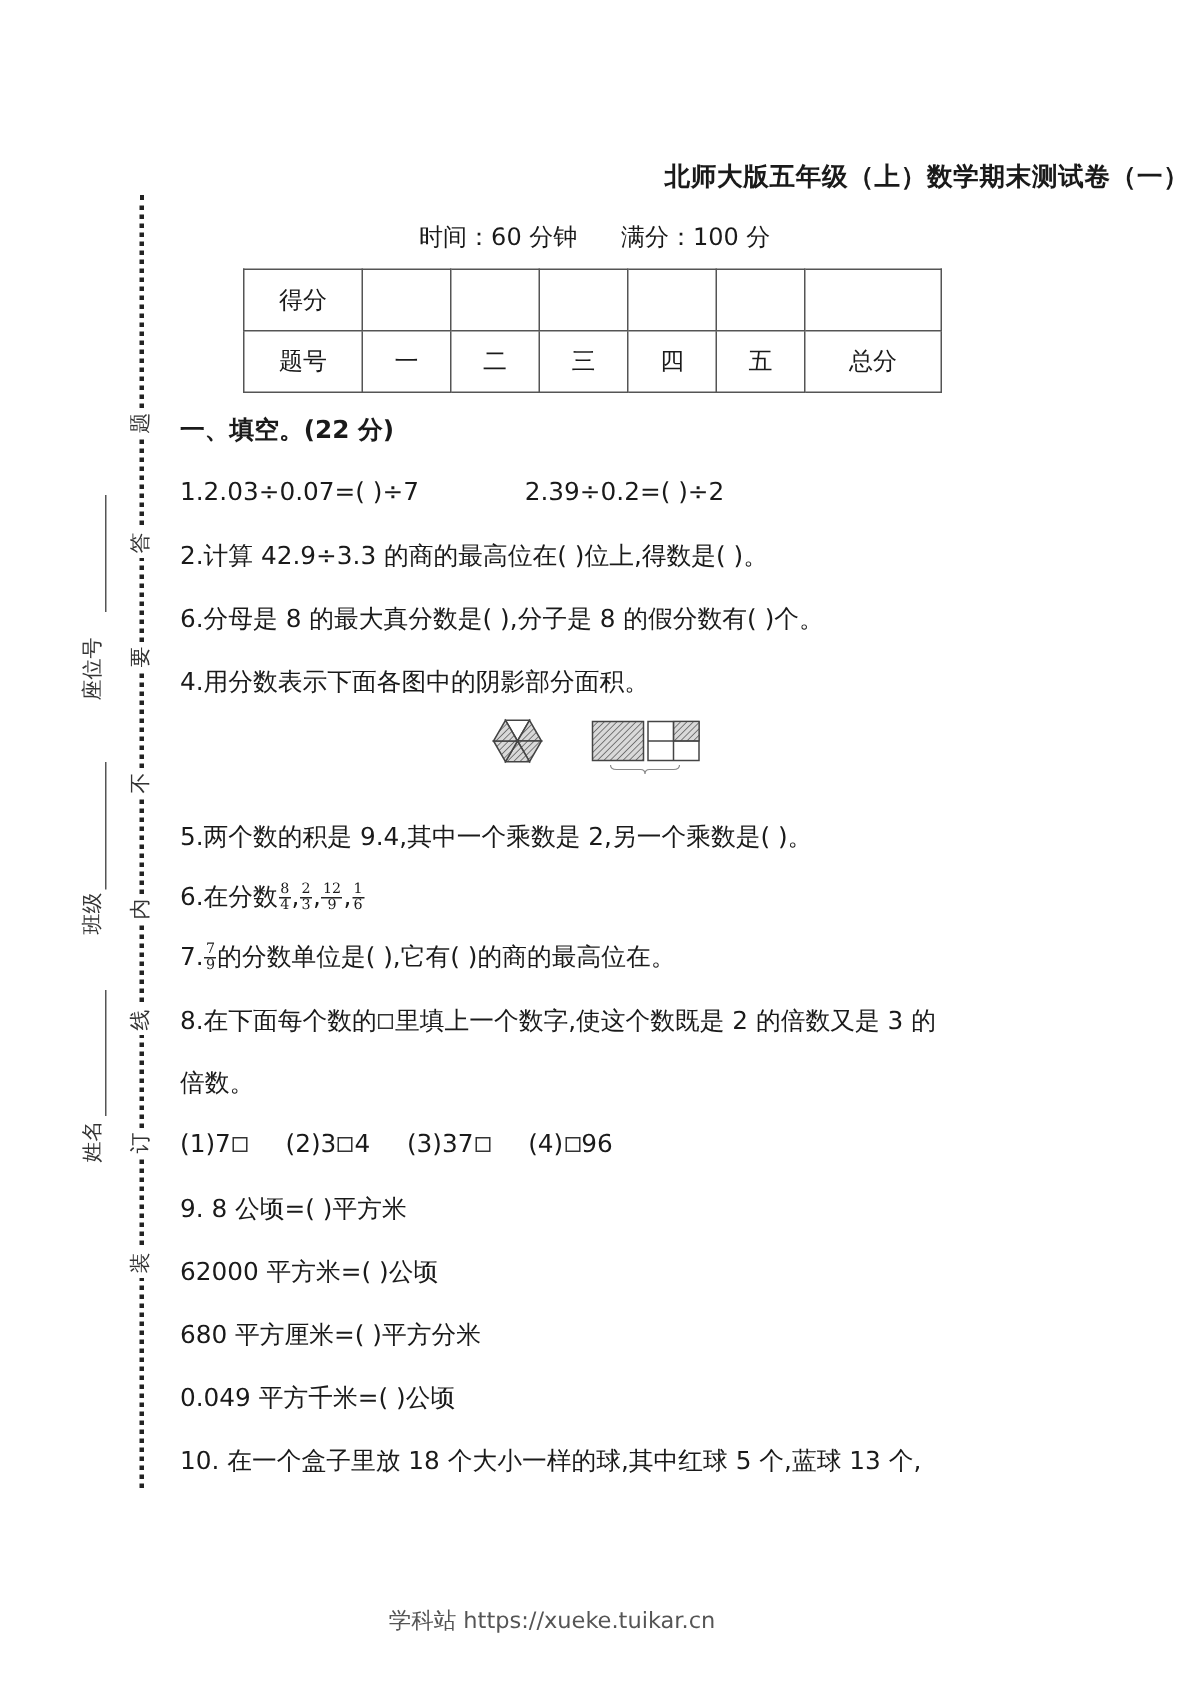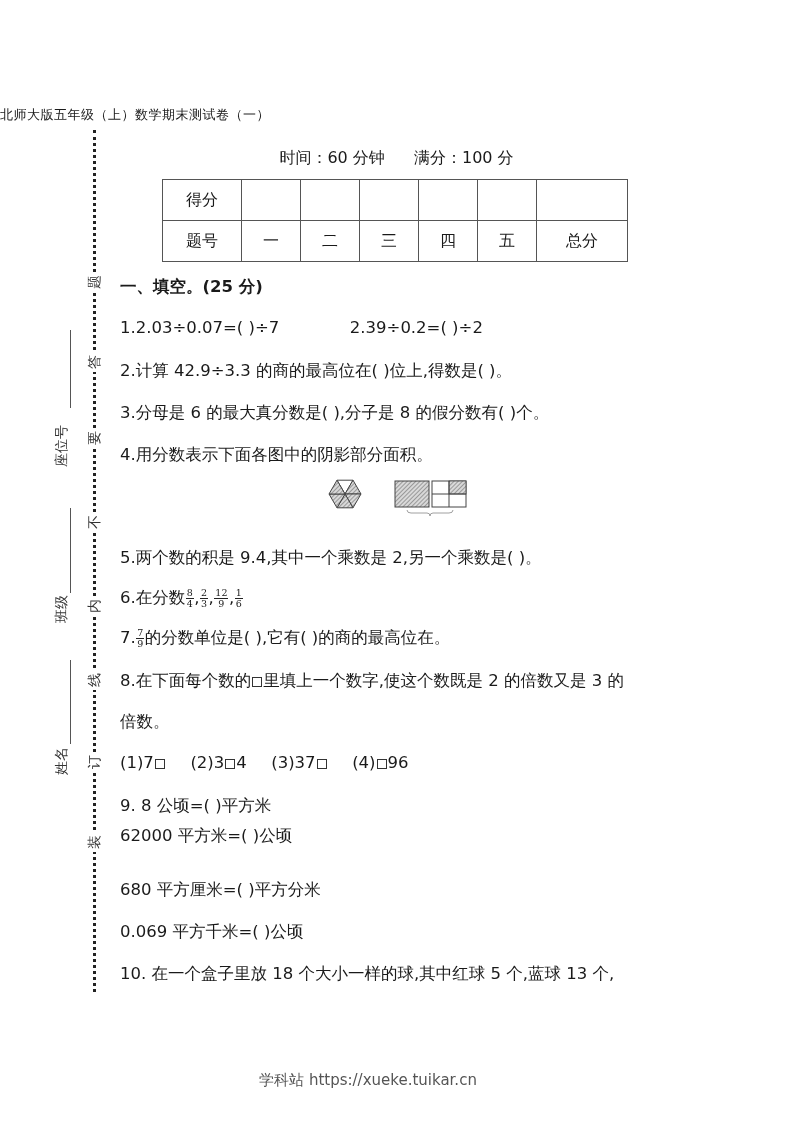--- a/index.html
+++ b/index.html
@@ -12,22 +12,22 @@
              border-left:3px dotted #222; }
   .bind-char { position:absolute; left:84px; width:20px; height:20px; background:#fff;
                font-family:"DejaVu Serif","Liberation Serif",serif; font-size:14px;
                line-height:20px; text-align:center; transform:rotate(-90deg); color:#333; }
   .field-label { position:absolute; left:48px; width:28px; text-align:center;
                  transform:rotate(-90deg); font-family:"DejaVu Serif","Liberation Serif",serif;
                  font-size:14px; color:#333; white-space:nowrap; }
   .field-line { position:absolute; left:70px; width:1px; background:#555; }
 
   
-  .title { position:absolute; top:106px; left:0; width:793px; text-align:left;
-           font-size:13px; font-weight:normal; letter-spacing:0.5px; }
+  .title { position:absolute; top:106px; left:0; width:793px; text-align:right;
+           font-size:17px; font-weight:bold; letter-spacing:0.5px; }
   .subtitle { position:absolute; top:148px; left:0; width:793px; text-align:center; font-size:16px; }
   .subtitle span { margin:0 12px; }
 
   table.score { position:absolute; left:162px; top:179px; border-collapse:collapse; font-size:16px; }
   table.score td { border:1px solid #555; height:40px; text-align:center; padding:0; }
 
   .content { position:absolute; left:120px; top:272px; width:570px; }
   .line { position:absolute; left:0; font-size:16.5px; white-space:nowrap; }
   .section { font-weight:bold; }
   .frac { display:inline-block; vertical-align:middle; text-align:center; font-size:9.5px;
@@ -85,28 +85,28 @@
       <td style="width:58px">二</td>
       <td style="width:58px">三</td>
       <td style="width:58px">四</td>
       <td style="width:58px">五</td>
       <td style="width:90px">总分</td>
     </tr>
   </tbody>
     </table>
 
   <div class="content">
-    <div class="line section" style="top:4px">一、填空。(25 分)</div>
+    <div class="line section" style="top:4px">一、填空。(22 分)</div>
     <div class="line" style="top:46px">
       <span>1.2.03÷0.07=(      )÷7</span>
       <span style="display:inline-block;width:60px"></span>
       <span>2.39÷0.2=(      )÷2</span>
     </div>
     <div class="line" style="top:88px">2.计算 42.9÷3.3 的商的最高位在(      )位上,得数是(      )。</div>
-    <div class="line" style="top:130px">3.分母是 6 的最大真分数是(      ),分子是 8 的假分数有(      )个。</div>
+    <div class="line" style="top:130px">6.分母是 8 的最大真分数是(      ),分子是 8 的假分数有(      )个。</div>
     <div class="line" style="top:172px">4.用分数表示下面各图中的阴影部分面积。</div>
 
     <div class="line" style="top:275px">5.两个数的积是 9.4,其中一个乘数是 2,另一个乘数是(      )。</div>
     <div class="line" style="top:315px">
       <span>6.在分数</span><span class="frac"><span class="num">8</span><span class="den">4</span></span>,<span class="frac"><span class="num">2</span><span class="den">3</span></span>,<span class="frac"><span class="num">12</span><span class="den">9</span></span>,<span class="frac"><span class="num">1</span><span class="den">6</span></span>
     </div>
     <div class="line" style="top:355px">
       <span>7.</span><span class="frac"><span class="num">7</span><span class="den">9</span></span><span>的分数单位是(      ),它有(      )的商的最高位在。</span>
     </div>
     <div class="line" style="top:398px">
@@ -116,23 +116,23 @@
     <div class="line" style="top:481px">
       <span><span>(1)7</span><span class="sq"></span><span></span></span>
       <span style="display:inline-block;width:14px"></span>
       <span><span>(2)3</span><span class="sq"></span><span>4</span></span>
       <span style="display:inline-block;width:14px"></span>
       <span><span>(3)37</span><span class="sq"></span><span></span></span>
       <span style="display:inline-block;width:14px"></span>
       <span><span>(4)</span><span class="sq"></span><span>96</span></span>
     </div>
     <div class="line" style="top:523px">9. 8 公顷=(      )平方米</div>
-    <div class="line" style="top:553px">62000 平方米=(      )公顷</div>
+    <div class="line" style="top:565px">62000 平方米=(      )公顷</div>
     <div class="line" style="top:607px">680 平方厘米=(      )平方分米</div>
-    <div class="line" style="top:649px">0.069 平方千米=(      )公顷</div>
+    <div class="line" style="top:649px">0.049 平方千米=(      )公顷</div>
     <div class="line" style="top:691px">10. 在一个盒子里放 18 个大小一样的球,其中红球 5 个,蓝球 13 个,</div>
   </div>
 
   <div class="figures">
     <svg width="150" height="42" viewBox="0 0 150 42">
       <defs>
         <pattern id="hatch" width="3" height="3" patternUnits="userSpaceOnUse" patternTransform="rotate(45)">
           <rect width="3" height="3" fill="#d9d9d9"></rect>
           <line x1="0" y1="0" x2="0" y2="3" stroke="#6e6e6e" stroke-width="1.2"></line>
         </pattern>

